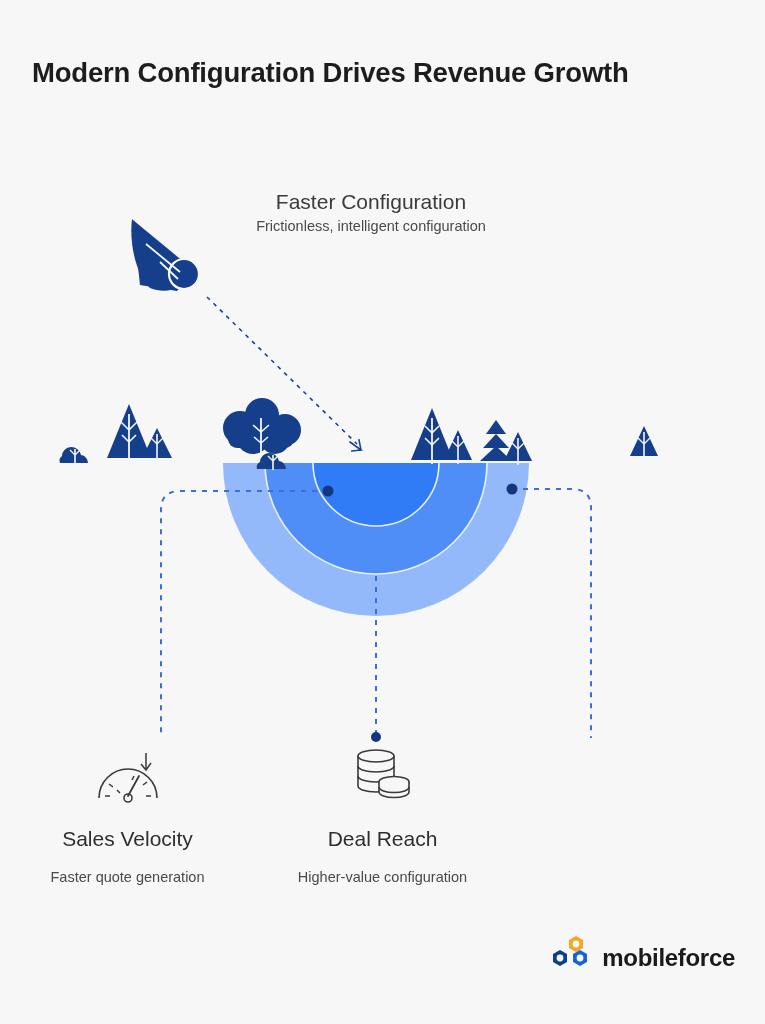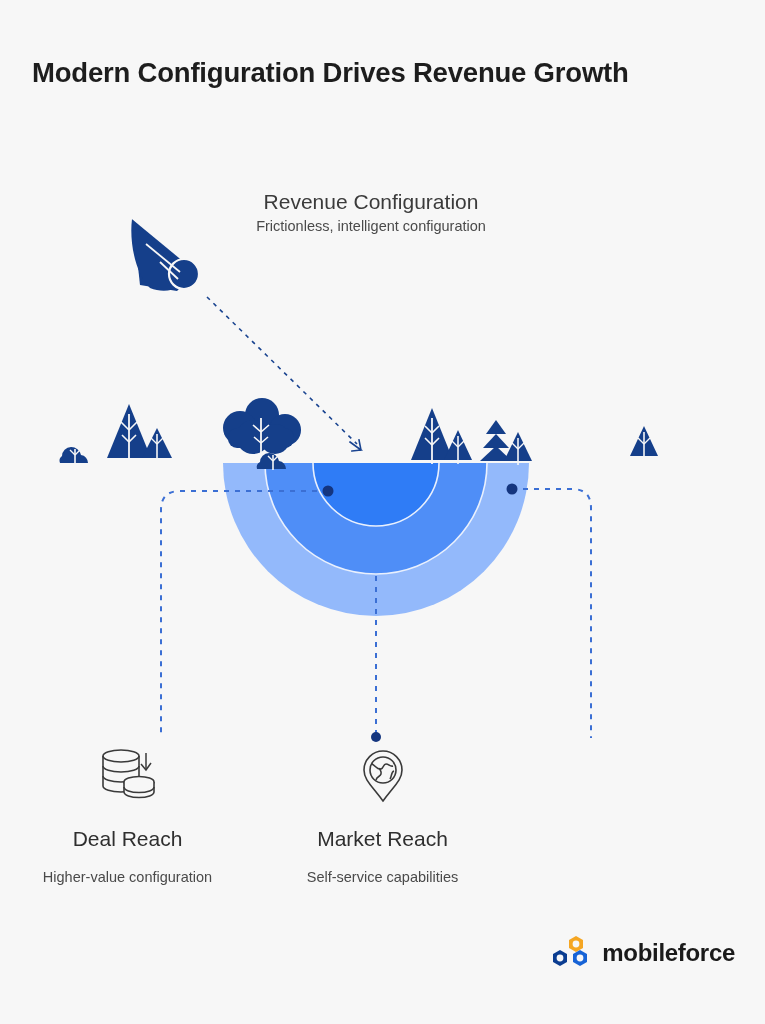--- a/index.html
+++ b/index.html
@@ -81,21 +81,21 @@
     line-height:1.42;
     text-align:center;
     max-width:200px;
   }
 
   
   .logo{
     position:absolute;
     right:30px;bottom:52px;
     display:flex;
-    align-items:center;
+    align-items:flex-end;
     gap:10px;
   }
   .logo-text{
     font-size:24px;
     font-weight:bold;
     color:#1a1a1a;
     letter-spacing:-0.3px;
   }
 </style>
 </head>
@@ -214,60 +214,62 @@
       <circle cx="376" cy="737" r="5"></circle>
     </g>
 
     <g stroke="#3a3a3a" stroke-width="1.5" fill="none">
       <path d="M 146 753 L 146 769"></path>
       <path d="M 141 764 L 146 770 L 151 763"></path>
     </g>
   </svg>
 
   <div class="top-node">
-    <div class="t-title">Revenue Configuration</div>
+    <div class="t-title">Faster Configuration</div>
     <div class="t-sub">Frictionless, intelligent configuration</div>
   </div>
 
   <div class="cols">
 
+    <div class="col">
+      <div class="ic">
+        <svg width="74" height="52" viewBox="0 0 74 52">
+          <path d="M 8 46 A 29 29 0 0 1 66 46" fill="none" stroke="#3a3a3a" stroke-width="1.6"></path>
+          <path d="M 37 44 L 48 24" stroke="#3a3a3a" stroke-width="1.8" fill="none" stroke-linecap="round"></path>
+          <circle cx="37" cy="46" r="4" fill="none" stroke="#3a3a3a" stroke-width="1.6"></circle>
+          <path d="M 18 32 L 22 35" stroke="#3a3a3a" stroke-width="1.5"></path>
+          <path d="M 14 44 L 19 44" stroke="#3a3a3a" stroke-width="1.5"></path>
+          <path d="M 26 38 L 29 41" stroke="#3a3a3a" stroke-width="1.5"></path>
+          <path d="M 55 44 L 60 44" stroke="#3a3a3a" stroke-width="1.5"></path>
+          <path d="M 52 33 L 56 30" stroke="#3a3a3a" stroke-width="1.5"></path>
+          <path d="M 41 28 L 43 24" stroke="#3a3a3a" stroke-width="1.5"></path>
+        </svg>
+      </div>
+      <div class="c-title">Sales Velocity</div>
+      <div class="c-sub">Faster quote generation</div>
+    </div>
 
     <div class="col">
       <div class="ic">
         <svg width="74" height="58" viewBox="0 0 74 58">
           <g fill="none" stroke="#3a3a3a" stroke-width="1.6">
             <ellipse cx="30" cy="10" rx="18" ry="6"></ellipse>
             <path d="M 12 10 L 12 40 A 18 6 0 0 0 48 40 L 48 10"></path>
             <path d="M 12 20 A 18 6 0 0 0 48 20"></path>
             <path d="M 12 30 A 18 6 0 0 0 48 30"></path>
             <ellipse cx="48" cy="36" rx="15" ry="5.5" fill="#f7f7f7"></ellipse>
             <path d="M 33 36 L 33 46 A 15 5.5 0 0 0 63 46 L 63 36" fill="#f7f7f7"></path>
             <path d="M 33 41 A 15 5.5 0 0 0 63 41"></path>
           </g>
         </svg>
       </div>
       <div class="c-title">Deal Reach</div>
       <div class="c-sub">Higher-value configuration</div>
     </div>
 
-    <div class="col">
-      <div class="ic">
-        <svg width="66" height="58" viewBox="0 0 66 58">
-          <g fill="none" stroke="#3a3a3a" stroke-width="1.6">
-            <path d="M 33 55 C 22 40 14 34 14 24 A 19 19 0 1 1 52 24 C 52 34 44 40 33 55 Z"></path>
-            <circle cx="33" cy="24" r="13"></circle>
-            <path d="M 22 18 c 4 2 5 6 9 5 c 3 -1 2 -5 5 -5 c 3 0 4 3 7 2"></path>
-            <path d="M 26 34 c 1 -4 4 -3 5 -6 c 1 -3 -2 -4 -1 -6"></path>
-            <path d="M 40 33 c 2 -3 1 -7 4 -8"></path>
-          </g>
-        </svg>
-      </div>
-      <div class="c-title">Market Reach</div>
-      <div class="c-sub">Self-service capabilities</div>
-    </div>
   </div>
 
   <div class="logo">
     <svg width="42" height="38" viewBox="0 0 42 38">
       <polygon points="26,2 33,6 33,14 26,18 19,14 19,6" fill="#f5a623"></polygon>
       <polygon points="10,16 17,20 17,28 10,32 3,28 3,20" fill="#0b3d91"></polygon>
       <polygon points="30,16 37,20 37,28 30,32 23,28 23,20" fill="#1763d6"></polygon>
       <circle cx="26" cy="10" r="3.4" fill="#f7f7f7"></circle>
       <circle cx="10" cy="24" r="3.4" fill="#f7f7f7"></circle>
       <circle cx="30" cy="24" r="3.4" fill="#f7f7f7"></circle>

